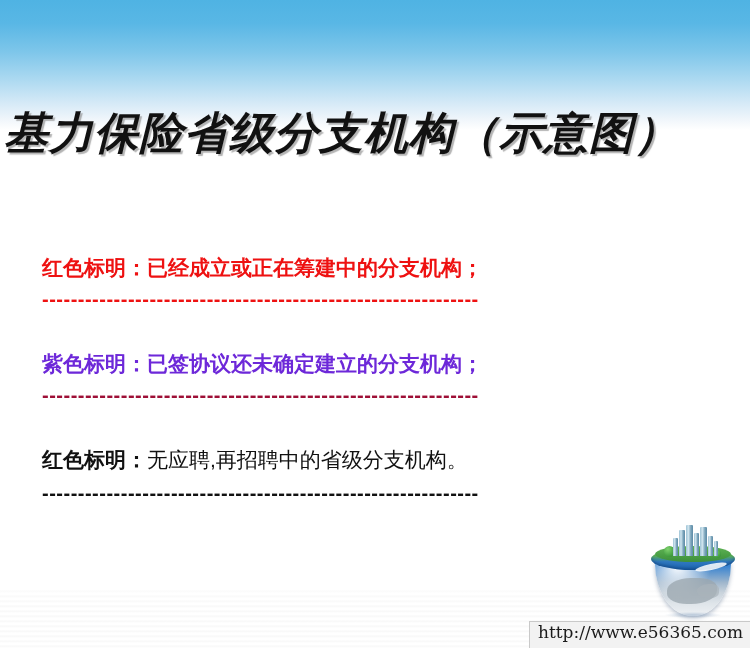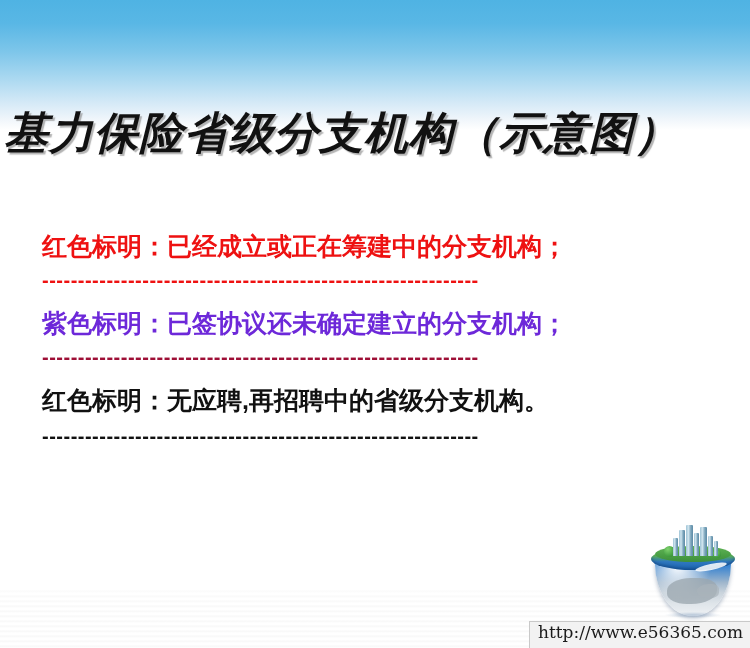--- a/index.html
+++ b/index.html
@@ -104,23 +104,24 @@
   
   .legend {
     position: absolute;
     left: 42px;
     top: 234px;
     width: 640px;
   }
   .legend-row {
     position: relative;
     font-weight: bold;
-    font-size: 25px;
+    font-size: 21px;
     line-height: 1.0;
     white-space: nowrap;
+    margin-top: 23px;
   }
   .legend-row .lead { }
   .legend-row .body { }
 
   .rule {
     position: relative;
     height: 14px;
     overflow: hidden;
     white-space: nowrap;
     font-family: "Liberation Sans", sans-serif;
@@ -143,21 +144,21 @@
   .row-black  { color: #111111; }
   .rule-black { color: #111111; }
 
   .sp1 { height: 19px; }
   .sp2 { height: 19px; }
   .sp3 { height: 19px; }
   .sp4 { height: 19px; }
   .sp5 { height: 21px; }
 
   
-  .row-black .body-reg { font-weight: bold; }
+  .row-black .body-reg { font-weight: normal; }
 
   
   .logo {
     position: absolute;
     left: 645px;
     top: 524px;
     width: 96px;
     height: 92px;
   }
   .globe-bowl {

